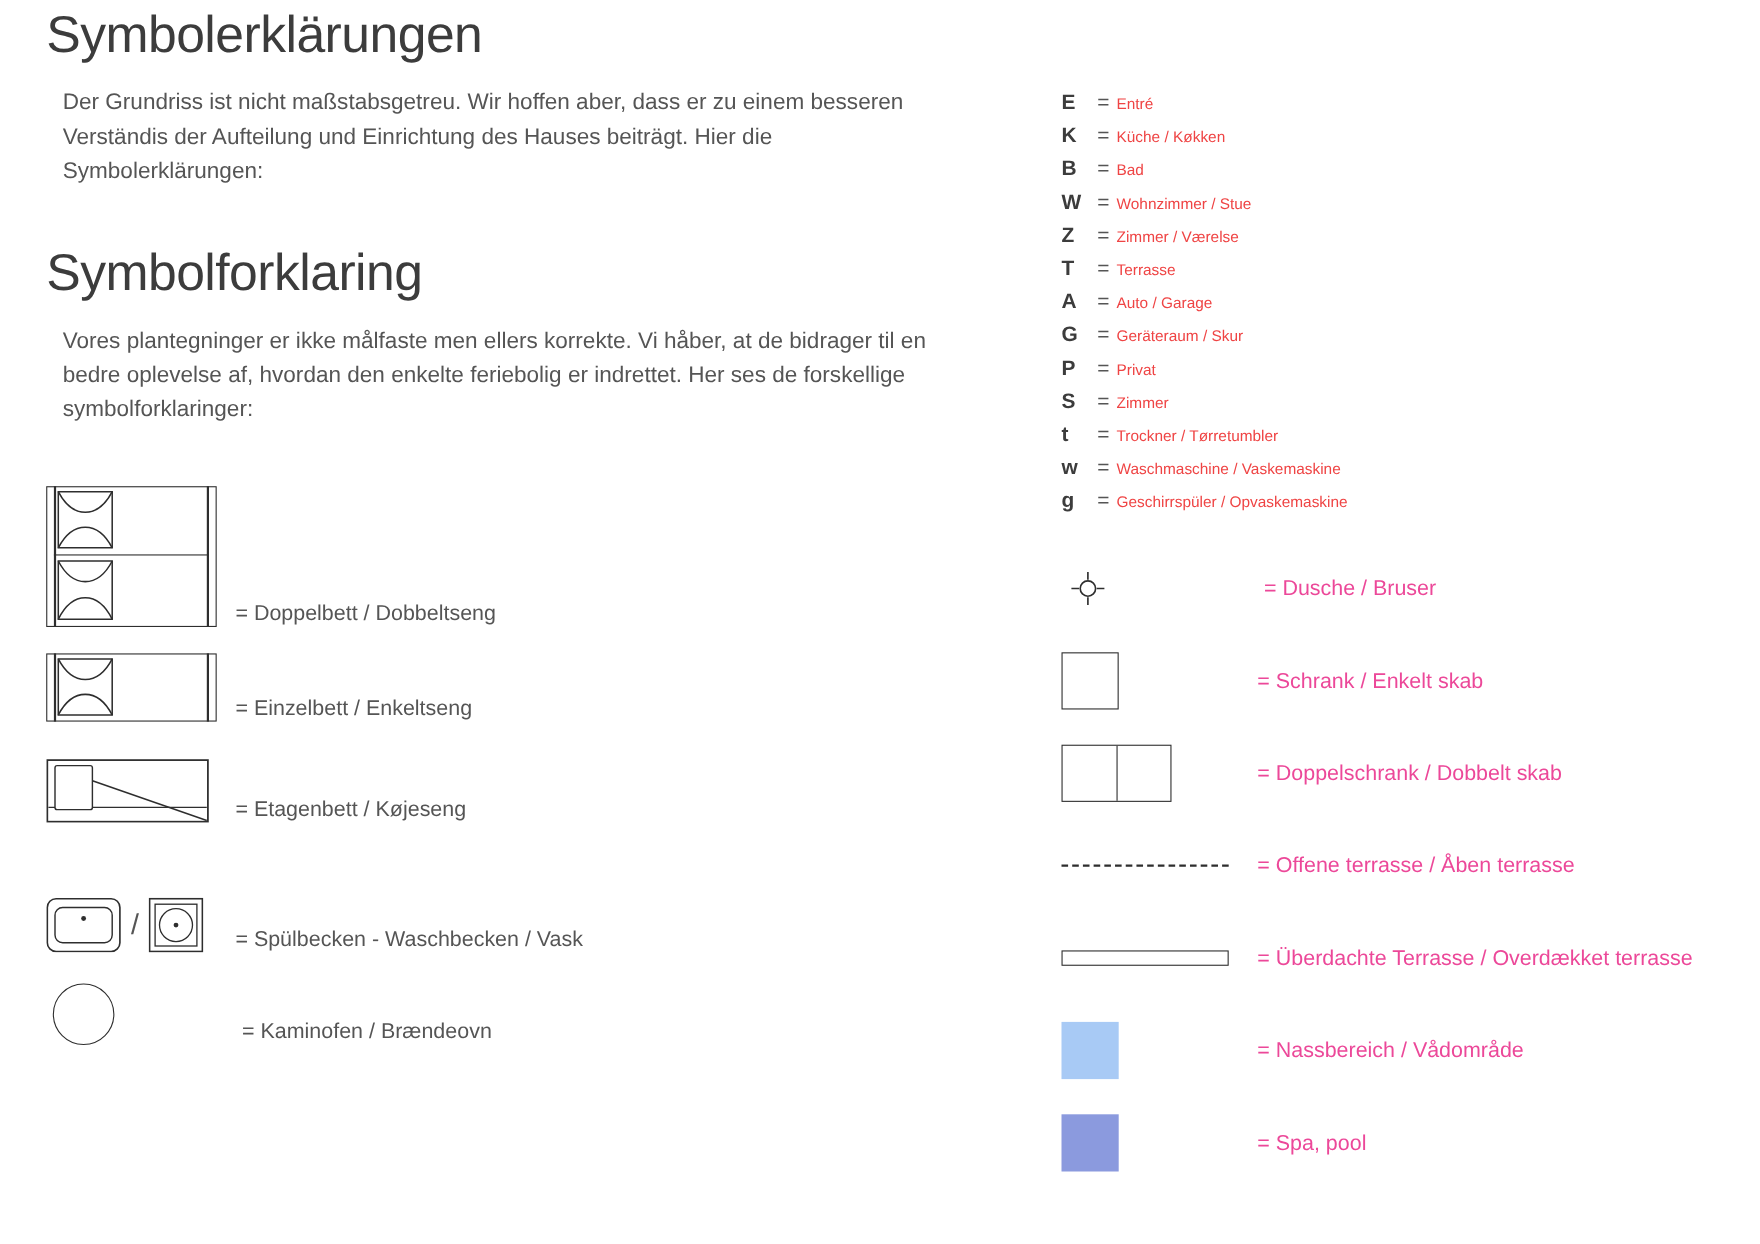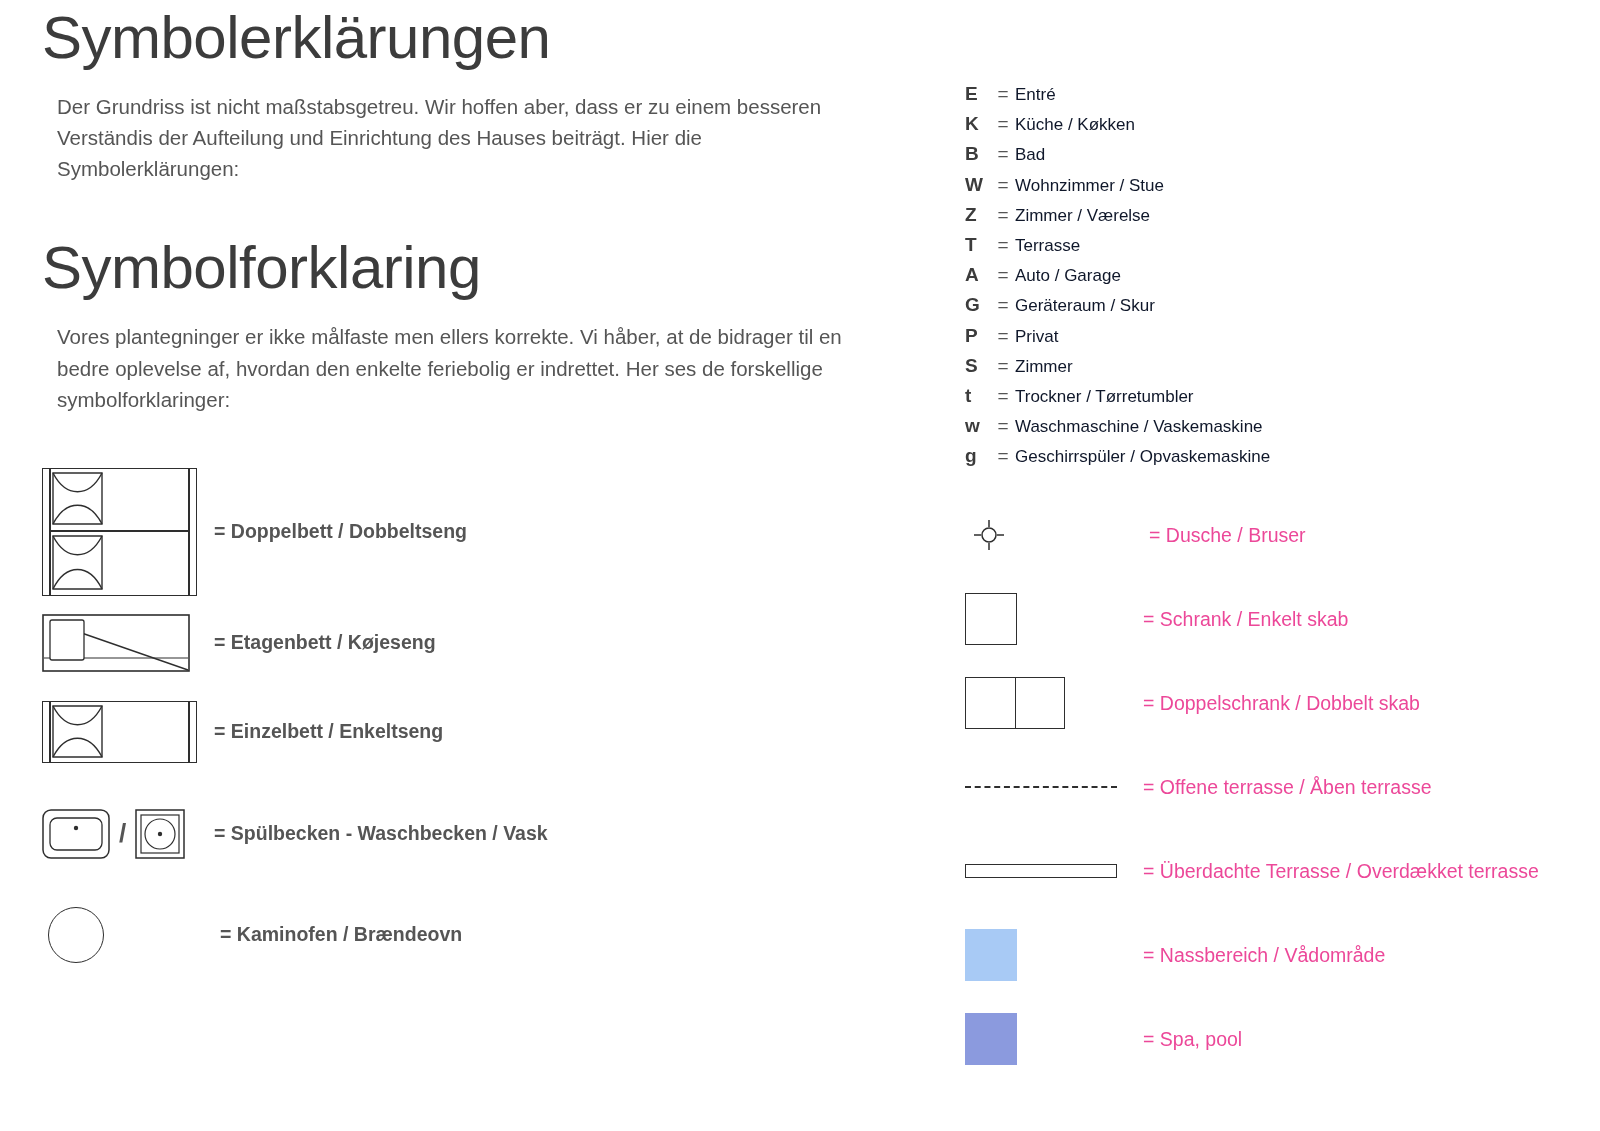--- a/index.html
+++ b/index.html
@@ -22,21 +22,21 @@
   }
 
   
   .left-col {
     position: absolute;
     left: 42px;
     top: 0;
     width: 880px;
   }
   h1.title {
-    font-size: 60px;
+    font-size: 47px;
     font-weight: normal;
     color: #3c3c3c;
     margin: 6px 0 0 0;
     letter-spacing: -0.5px;
     line-height: 1.05;
   }
   h1.title.second {
     margin-top: 52px;
   }
   p.intro {
@@ -46,23 +46,22 @@
     margin: 22px 0 0 15px;
     max-width: 800px;
   }
 
   
   .sym-list {
     margin-top: 52px;
   }
   .sym-row {
     display: flex;
-    align-items: center;
+    align-items: flex-end;
     min-height: 64px;
-    font-weight: bold;
   }
   .sym-art {
     width: 172px;
     flex: 0 0 172px;
     display: flex;
     align-items: center;
   }
   .sym-label {
     font-size: 19.5px;
     color: #555555;
@@ -158,22 +157,22 @@
     text-align: left;
   }
   .abbr-eq {
     width: 24px;
     flex: 0 0 24px;
     font-size: 19px;
     color: #555;
     text-align: center;
   }
   .abbr-val {
-    font-size: 17px;
-    color: #0f172a;
+    font-size: 14px;
+    color: #ef4444;
   }
 
   
   .rsym-list {
     position: absolute;
     left: 965px;
     top: 493px;
     width: 640px;
   }
   .rsym-row {
@@ -256,48 +255,48 @@
               <path d="M11 56 C 24 31, 47 31, 60 56" fill="none" stroke="#2e2e2e" stroke-width="1.4"></path>
               <path d="M11 68 L60 68 L60 121 L11 121 Z" fill="#fff" stroke="#2e2e2e" stroke-width="1.4"></path>
               <path d="M11 68 C 24 93, 47 93, 60 68" fill="none" stroke="#2e2e2e" stroke-width="1.4"></path>
               <path d="M11 121 C 24 95, 47 95, 60 121" fill="none" stroke="#2e2e2e" stroke-width="1.4"></path>
             </svg>
           </div>
         </div>
         <div class="sym-label">= Doppelbett / Dobbeltseng</div>
       </div>
 
-      <div class="sym-row" style="min-height:92px;">
-        <div class="sym-art">
-          <div class="bunk" style="width:148px;height:58px;">
-            <svg width="148" height="58" viewBox="0 0 148 58" style="position:absolute;left:0;top:0;">
-              <rect x="1" y="1" width="146" height="56" fill="#fff" stroke="#2e2e2e" stroke-width="1.6"></rect>
-              <path d="M8 8 L146 56" fill="none" stroke="#2e2e2e" stroke-width="1.4"></path>
-              <path d="M2 44 L146 44" fill="none" stroke="#2e2e2e" stroke-width="1.2"></path>
-              <rect x="8" y="6" width="34" height="40" rx="2" fill="#fff" stroke="#2e2e2e" stroke-width="1.3"></rect>
-            </svg>
-          </div>
-        </div>
-        <div class="sym-label">= Etagenbett / Køjeseng</div>
-      </div>
-
       <div class="sym-row" style="min-height:86px;">
         <div class="sym-art">
           <div class="bed-single">
             <div class="frame"></div>
             <div class="rail-l"></div>
             <div class="rail-r"></div>
             <svg width="155" height="62" style="position:absolute;left:0;top:0;" viewBox="0 0 155 62">
               <path d="M11 5 L60 5 L60 56 L11 56 Z" fill="#fff" stroke="#2e2e2e" stroke-width="1.4"></path>
               <path d="M11 5 C 24 30, 47 30, 60 5" fill="none" stroke="#2e2e2e" stroke-width="1.4"></path>
               <path d="M11 56 C 24 31, 47 31, 60 56" fill="none" stroke="#2e2e2e" stroke-width="1.4"></path>
             </svg>
           </div>
         </div>
         <div class="sym-label">= Einzelbett / Enkeltseng</div>
+      </div>
+
+      <div class="sym-row" style="min-height:92px;">
+        <div class="sym-art">
+          <div class="bunk" style="width:148px;height:58px;">
+            <svg width="148" height="58" viewBox="0 0 148 58" style="position:absolute;left:0;top:0;">
+              <rect x="1" y="1" width="146" height="56" fill="#fff" stroke="#2e2e2e" stroke-width="1.6"></rect>
+              <path d="M8 8 L146 56" fill="none" stroke="#2e2e2e" stroke-width="1.4"></path>
+              <path d="M2 44 L146 44" fill="none" stroke="#2e2e2e" stroke-width="1.2"></path>
+              <rect x="8" y="6" width="34" height="40" rx="2" fill="#fff" stroke="#2e2e2e" stroke-width="1.3"></rect>
+            </svg>
+          </div>
+        </div>
+        <div class="sym-label">= Etagenbett / Køjeseng</div>
       </div>
 
       <div class="sym-row" style="min-height:118px;">
         <div class="sym-art">
           <div class="sink-group">
             <svg width="68" height="50" viewBox="0 0 68 50">
               <rect x="1" y="1" width="66" height="48" rx="8" fill="#fff" stroke="#2e2e2e" stroke-width="1.5"></rect>
               <rect x="8" y="9" width="52" height="32" rx="7" fill="#fff" stroke="#2e2e2e" stroke-width="1.3"></rect>
               <circle cx="34" cy="19" r="2.2" fill="#2e2e2e"></circle>
             </svg>

